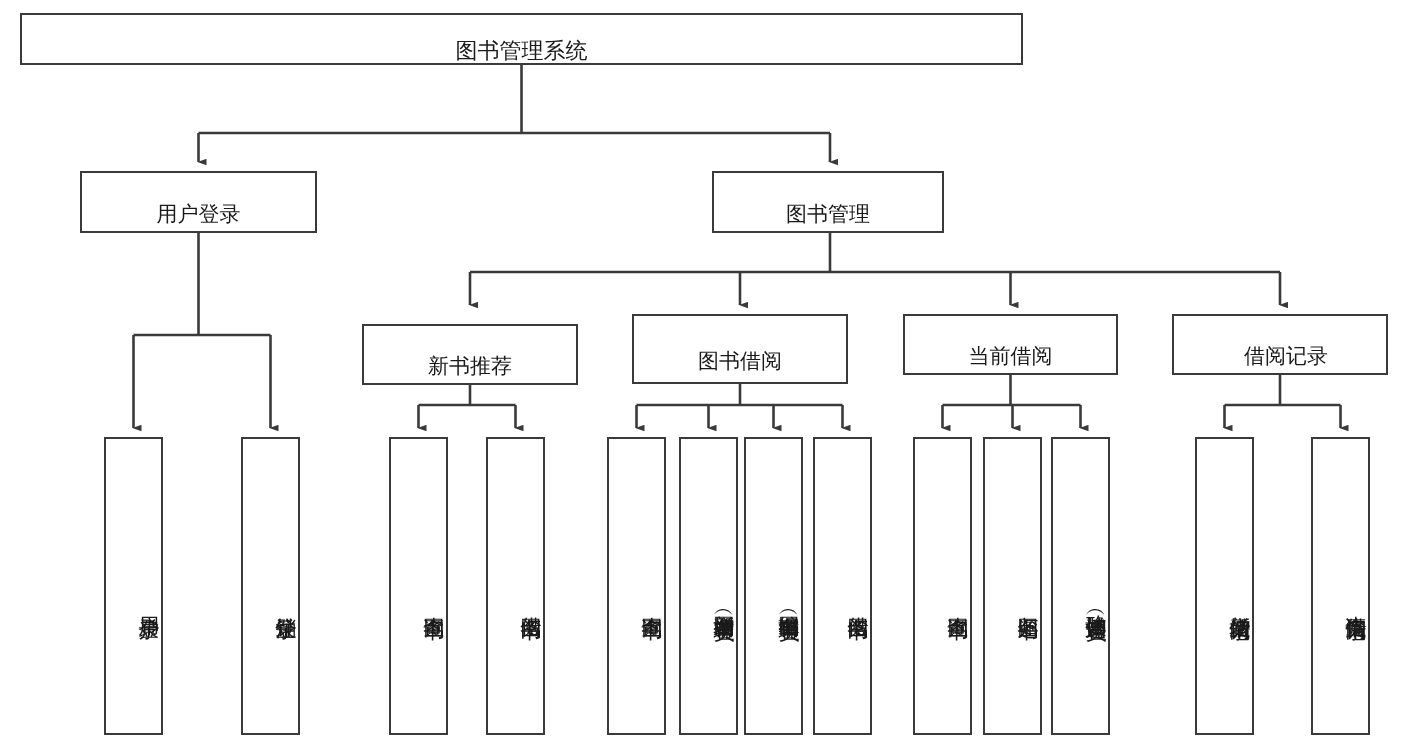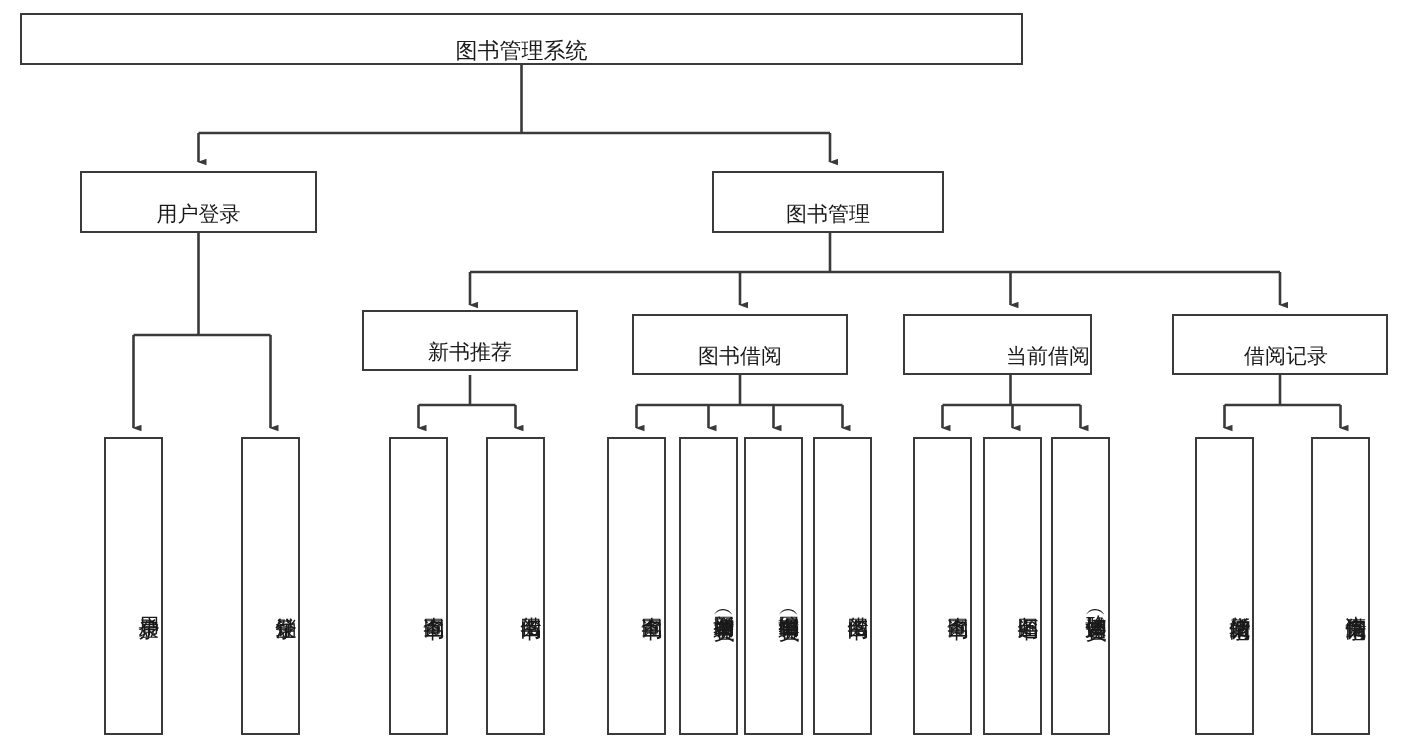--- a/index.html
+++ b/index.html
@@ -117,27 +117,27 @@
   <div id="nodes">
       <div class="node h root" style="left: 20px; top: 13px; width: 1003px; height: 52px;">
         <span class="label">图书管理系统</span>
       </div>
       <div class="node h" style="left: 80px; top: 171px; width: 237px; height: 62px;">
         <span class="label">用户登录</span>
       </div>
       <div class="node h" style="left: 712px; top: 171px; width: 232px; height: 62px;">
         <span class="label">图书管理</span>
       </div>
-      <div class="node h" style="left: 362px; top: 310px; width: 216px; height: 61px;">
+      <div class="node h" style="left: 362px; top: 324px; width: 216px; height: 61px;">
         <span class="label">新书推荐</span>
       </div>
-      <div class="node h" style="left: 632px; top: 314px; width: 216px; height: 61px;">
+      <div class="node h" style="left: 632px; top: 314px; width: 216px; height: 70px;">
         <span class="label">图书借阅</span>
       </div>
-      <div class="node h" style="left: 903px; top: 314px; width: 189px; height: 61px; justify-content: flex-end;">
+      <div class="node h" style="left: 903px; top: 314px; width: 215px; height: 61px;">
         <span class="label">当前借阅</span>
       </div>
       <div class="node h" style="left: 1172px; top: 314px; width: 216px; height: 61px; padding-left: 12px;">
         <span class="label">借阅记录</span>
       </div>
       <div class="node v" style="left: 104px; top: 437px; width: 59px; height: 298px;">
         <span class="label">用户登录</span>
       </div>
       <div class="node v" style="left: 241px; top: 437px; width: 59px; height: 298px;">
         <span class="label">注销登录</span>

